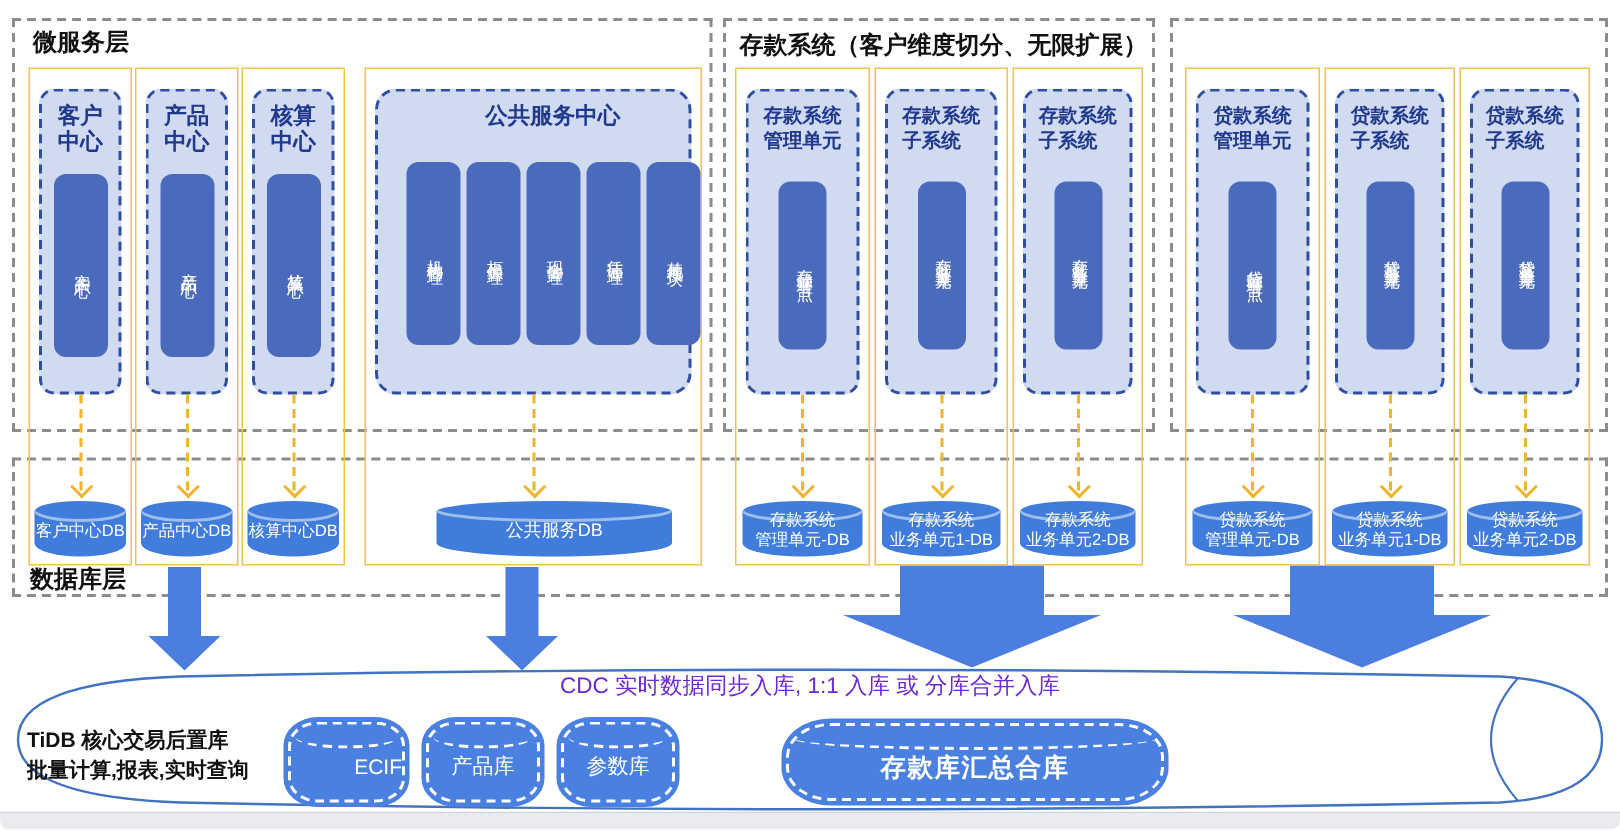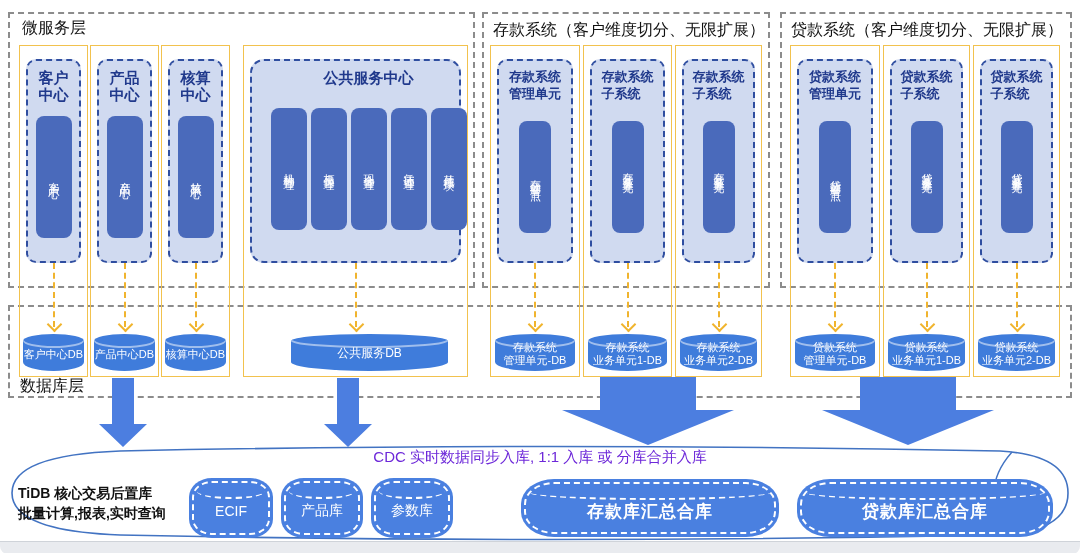--- a/index.html
+++ b/index.html
@@ -2,21 +2,21 @@
 <html><head>
 <meta charset="utf-8">
 <style>
   html,body{margin:0;padding:0;background:#fff;}
   #stage{
     position:relative;width:1080px;height:553px;overflow:hidden;
     font-family:"Liberation Sans","DejaVu Sans",sans-serif;background:#fff;
   }
   
   .layerbox{position:absolute;border:2px dashed #8c8c8c;z-index:1;box-sizing:border-box;}
-  .layer-title{position:absolute;font-size:16px;font-weight:normal;color:#111;white-space:nowrap;text-align:center;}
+  .layer-title{position:absolute;font-size:16px;font-weight:bold;color:#111;white-space:nowrap;text-align:center;}
   
   .col{position:absolute;top:45px;height:332px;border:1.5px solid #F2C24E;box-sizing:border-box;z-index:3;background:transparent;}
   .inner{
     position:absolute;left:6px;right:6px;top:13px;height:204px;box-sizing:border-box;
     background:#D0DAF0;border:2px dashed #2F4EA0;border-radius:10px;
     display:flex;flex-direction:column;align-items:center;
   }
   .inner.r12{border-radius:14px;padding-left:26px;}
   .hdr{white-space:pre-line;text-align:left;font-weight:bold;color:#20398C;margin-top:8px;}
   .h15{font-size:15px;line-height:1.15;}
@@ -68,21 +68,20 @@
 
 <div id="stage">
 
   <div class="layerbox" style="left:8px;top:12px;width:467px;height:276px;"></div>
   <div class="layerbox" style="left:482px;top:12px;width:288px;height:276px;"></div>
   <div class="layerbox" style="left:780px;top:12px;width:292px;height:276px;"></div>
   <div class="layerbox" style="left:8px;top:305px;width:1064px;height:93px;"></div>
 
   <div class="layer-title" style="left:22px;top:18px;z-index:3;">微服务层</div>
   <div class="layer-title" style="left:493px;top:20px;z-index:3;">存款系统（客户维度切分、无限扩展）</div>
-  <div class="layer-title" style="left:791px;top:20px;z-index:3;">贷款系统（客户维度切分、无限扩展）</div>
   <div class="layer-title" style="left:20px;top:376px;z-index:3;">数据库层</div>
 
   <svg id="shapes" width="1080" height="553" viewBox="0 0 1080 553">
     <path d="M 12 493 Q 12 455 120 451 Q 540 442 1000 451 Q 1068 455 1068 493 Q 1068 531 1000 535 Q 540 544 120 535 Q 12 531 12 493 Z" fill="#ffffff" stroke="#4273C2" stroke-width="1.6"></path>
     <path d="M 1012 452 Q 976 493 1012 534" fill="none" stroke="#4273C2" stroke-width="1.4"></path>
     <polygon points="112,378 134,378 134,424 147,424 123,447 99,424 112,424" fill="#4C7EE0"></polygon>
     <polygon points="337,378 359,378 359,424 372,424 348,447 324,424 337,424" fill="#4C7EE0"></polygon>
     <polygon points="600,377 696,377 696,410 734,410 648,445 562,410 600,410" fill="#4C7EE0"></polygon>
     <polygon points="860,377 956,377 956,410 994,410 908,445 822,410 860,410" fill="#4C7EE0"></polygon>
   </svg>
@@ -235,31 +234,28 @@
 业务单元2-DB</div>
       </div>
   </div>
 
   <div class="cdc">CDC 实时数据同步入库, 1:1 入库 或 分库合并入库</div>
   <div class="tidb">
     <div>TiDB 核心交易后置库</div>
     <div>批量计算,报表,实时查询</div>
   </div>
 
-  <div class="dashcyl smallcyl" style="left:192px;top:481px;width:78px;height:54px;">
+  <div class="dashcyl smallcyl" style="left:192px;top:481px;width:78px;height:54px;justify-content:flex-end;">
     <div class="dlbl">ECIF</div>
   </div>
   <div class="dashcyl smallcyl" style="left:284px;top:481px;width:76px;height:54px;">
     <div class="dlbl">产品库</div>
   </div>
   <div class="dashcyl smallcyl" style="left:374px;top:481px;width:76px;height:54px;">
     <div class="dlbl">参数库</div>
   </div>
 
   <div class="dashcyl sumcyl" style="left:524px;top:482px;width:252px;height:52px;">
     <div class="dlbl">存款库汇总合库</div>
   </div>
-  <div class="dashcyl sumcyl" style="left:800px;top:482px;width:250px;height:52px;">
-    <div class="dlbl">贷款库汇总合库</div>
-  </div>
 
   <div class="bottom-strip"></div>
 </div>
 
 </body></html>

